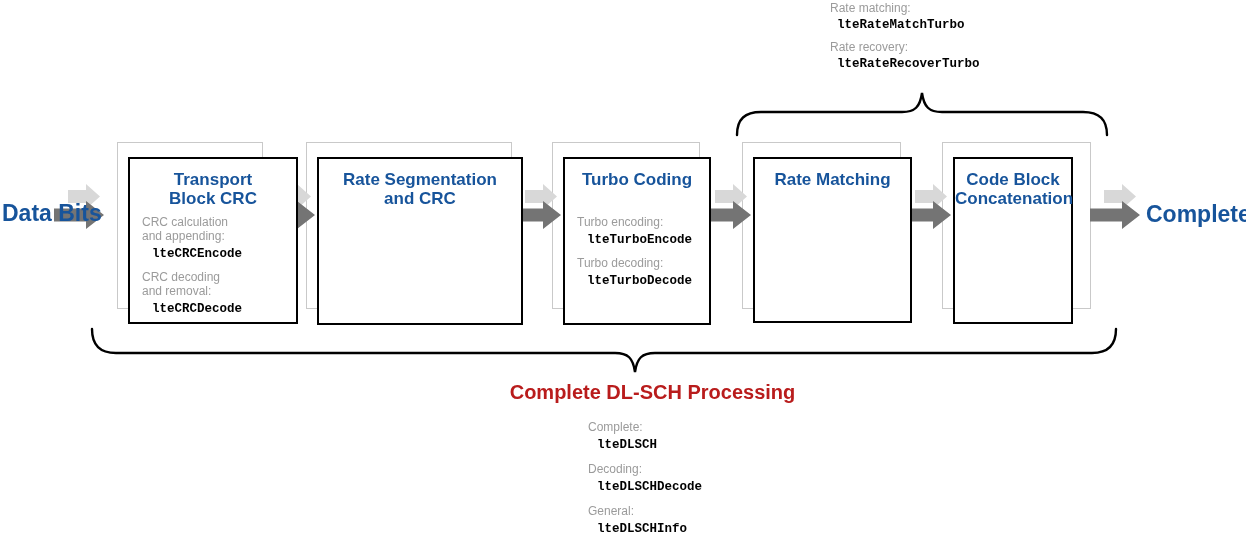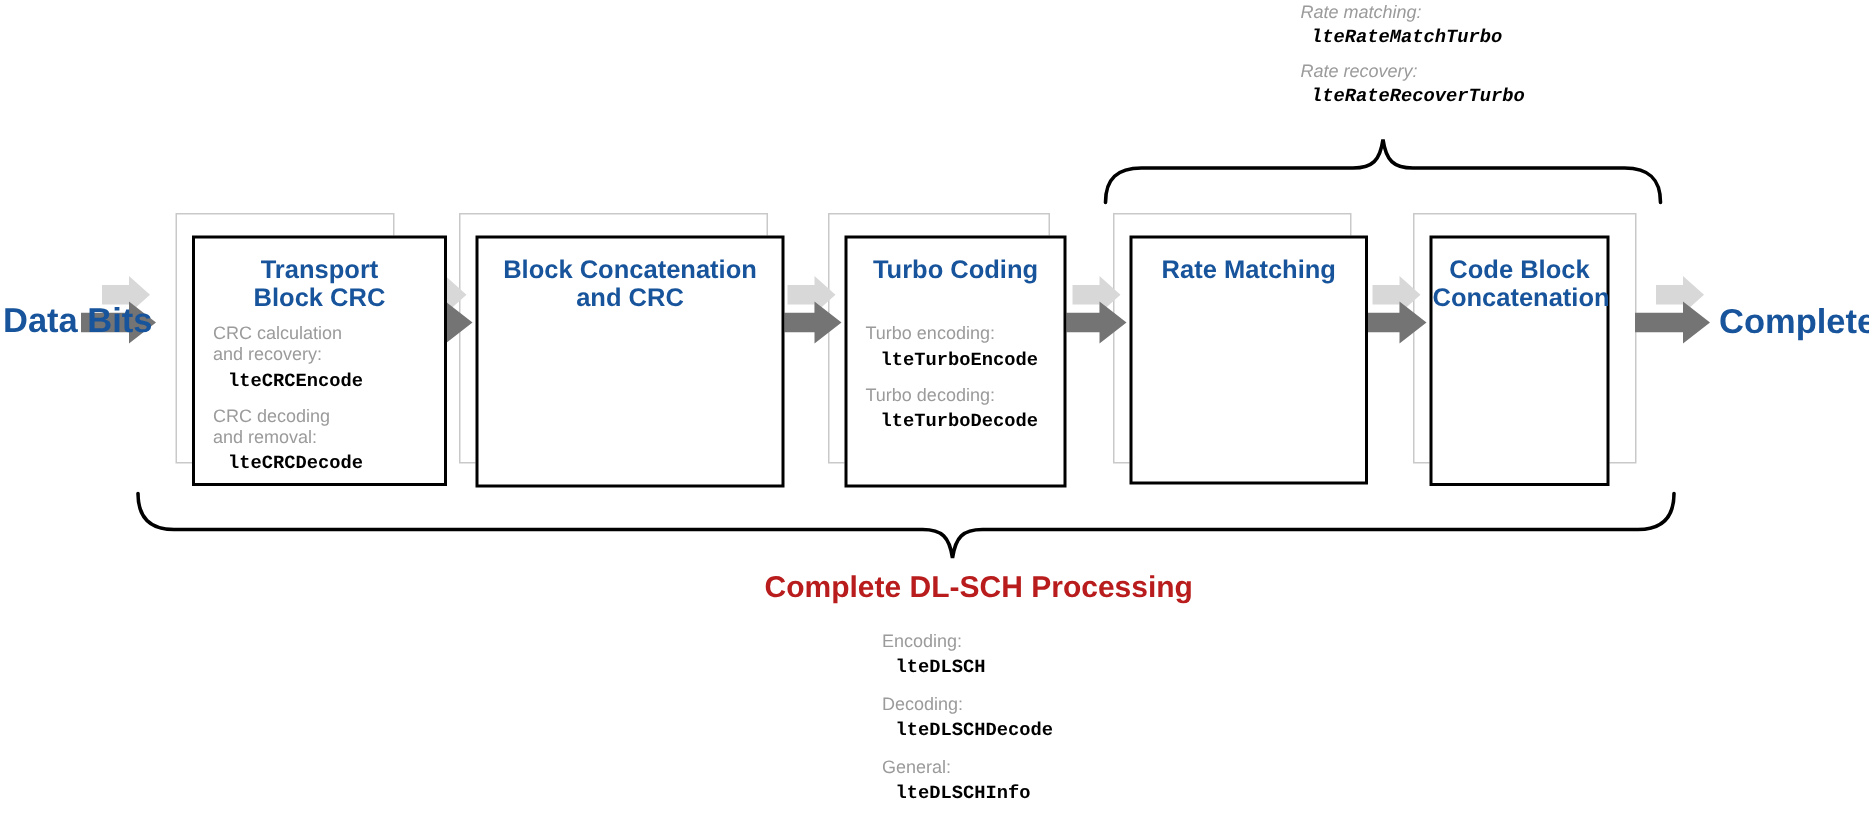--- a/index.html
+++ b/index.html
@@ -15,21 +15,21 @@
     margin-top:11px;height:45px;text-align:center;
     color:#17549b;font-weight:bold;font-size:17px;line-height:19px;white-space:pre-line;
   }
   .block-body{padding:0 6px 0 12px;}
   .entry-label{color:#9b9b9b;font-size:12px;line-height:14px;white-space:pre-line;}
   .entry-code{
     font-family:"Liberation Mono","DejaVu Sans Mono",monospace;font-weight:bold;
     font-size:12.5px;line-height:14px;color:#000;margin:4px 0 9px 10px;white-space:pre;
   }
   
-  .top-note{position:absolute;left:867px;top:1px;z-index:4;font-style:italic;}
+  .top-note{position:absolute;left:830px;top:1px;z-index:4;}
   .top-note .entry-code{margin:3px 0 8px 7px;}
   .bottom-title{
     position:absolute;left:440px;top:381px;width:425px;text-align:center;
     color:#b91c1c;font-weight:bold;font-size:20px;line-height:22px;z-index:4;
   }
   .bottom-note{position:absolute;left:588px;top:420px;z-index:4;}
   .bottom-note .entry-code{margin:4px 0 10px 9px;}
   .io-label{position:absolute;color:#17549b;font-weight:bold;font-size:23px;line-height:20px;z-index:4;}
   .io-label.left{left:2px;top:203px;}
   .io-label.right{left:1146px;top:204px;}
@@ -107,30 +107,30 @@
       <g transform="translate(0,17)">
         <path d="M0,7.5 L32,7.5 L32,0 L50,14 L32,28 L32,20.5 L0,20.5 Z" fill="#747474"></path>
       </g>
     </svg>
 
   <div class="block" style="left:128px;top:157px;width:170px;height:167px;">
     <div class="block-title">Transport
 Block CRC</div>
     <div class="block-body">
       <div class="entry-label">CRC calculation
-and recovery:</div>
+and appending:</div>
       <div class="entry-code">lteCRCEncode</div>
       <div class="entry-label">CRC decoding
 and removal:</div>
       <div class="entry-code">lteCRCDecode</div>
     </div>
   </div>
 
   <div class="block" style="left:317px;top:157px;width:206px;height:168px;">
-    <div class="block-title">Block Concatenation
+    <div class="block-title">Rate Segmentation
 and CRC</div>
   </div>
 
   <div class="block" style="left:563px;top:157px;width:148px;height:168px;">
     <div class="block-title">Turbo Coding</div>
     <div class="block-body">
       <div class="entry-label">Turbo encoding:</div>
       <div class="entry-code">lteTurboEncode</div>
       <div class="entry-label">Turbo decoding:</div>
       <div class="entry-code">lteTurboDecode</div>
@@ -147,21 +147,21 @@
   </div>
 
   <div class="io-label right">Complete</div>
 
   <svg class="brace" style="left:90px;top:327px;" width="1028" height="48" viewBox="0 0 1028 48">
     <path d="M2,2 C2,18 10,26 26,26 L525,26 C538,26 543,31 545,45 C547,31 552,26 565,26 L1002,26 C1018,26 1026,18 1026,2" fill="none" stroke="#000" stroke-width="2.4" stroke-linecap="round"></path>
   </svg>
 
   <div class="bottom-title">Complete DL-SCH Processing</div>
   <div class="bottom-note">
-    <div class="entry-label">Encoding:</div>
+    <div class="entry-label">Complete:</div>
     <div class="entry-code">lteDLSCH</div>
     <div class="entry-label">Decoding:</div>
     <div class="entry-code">lteDLSCHDecode</div>
     <div class="entry-label">General:</div>
     <div class="entry-code">lteDLSCHInfo</div>
   </div>
 
 </div>
 
 </body></html>

